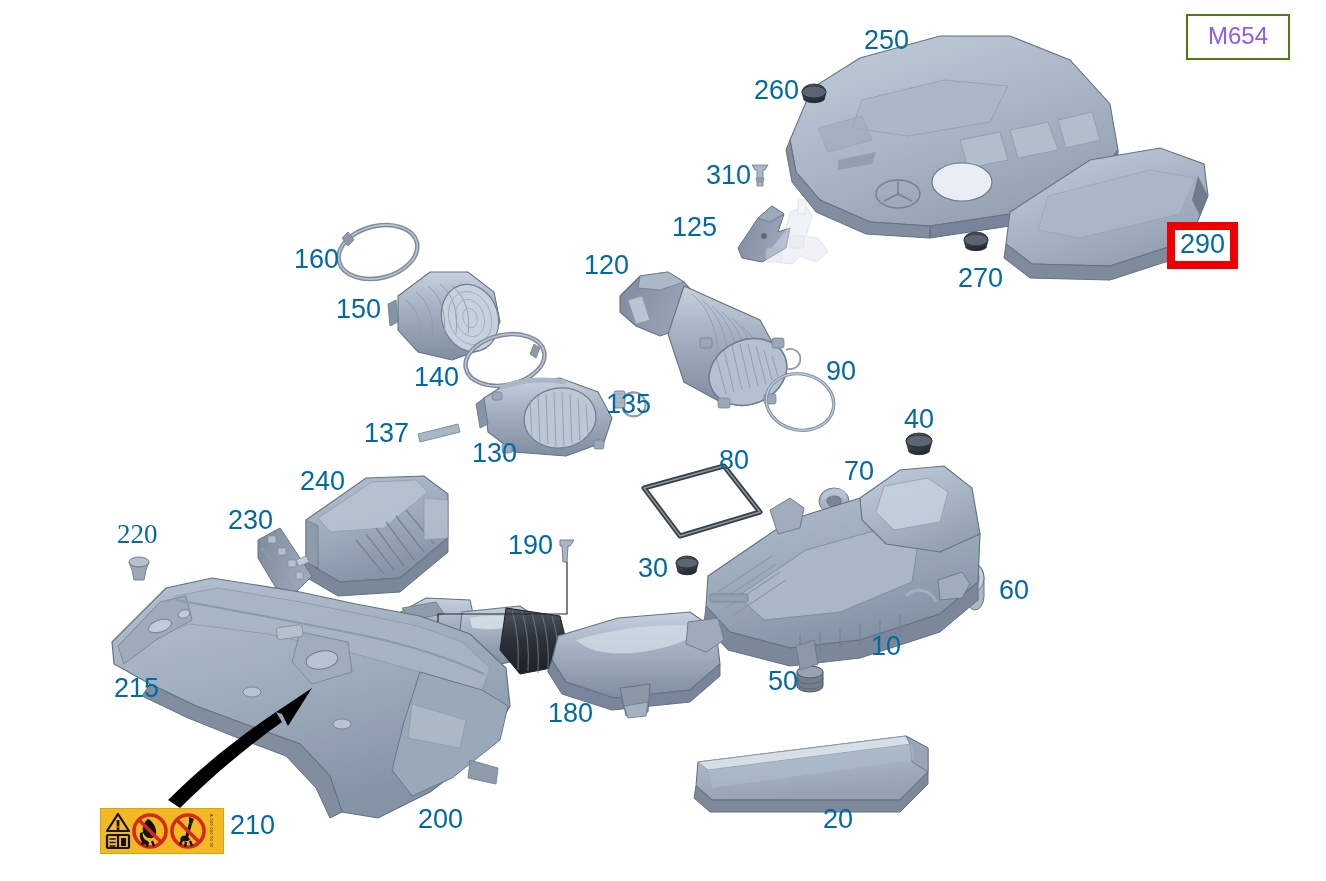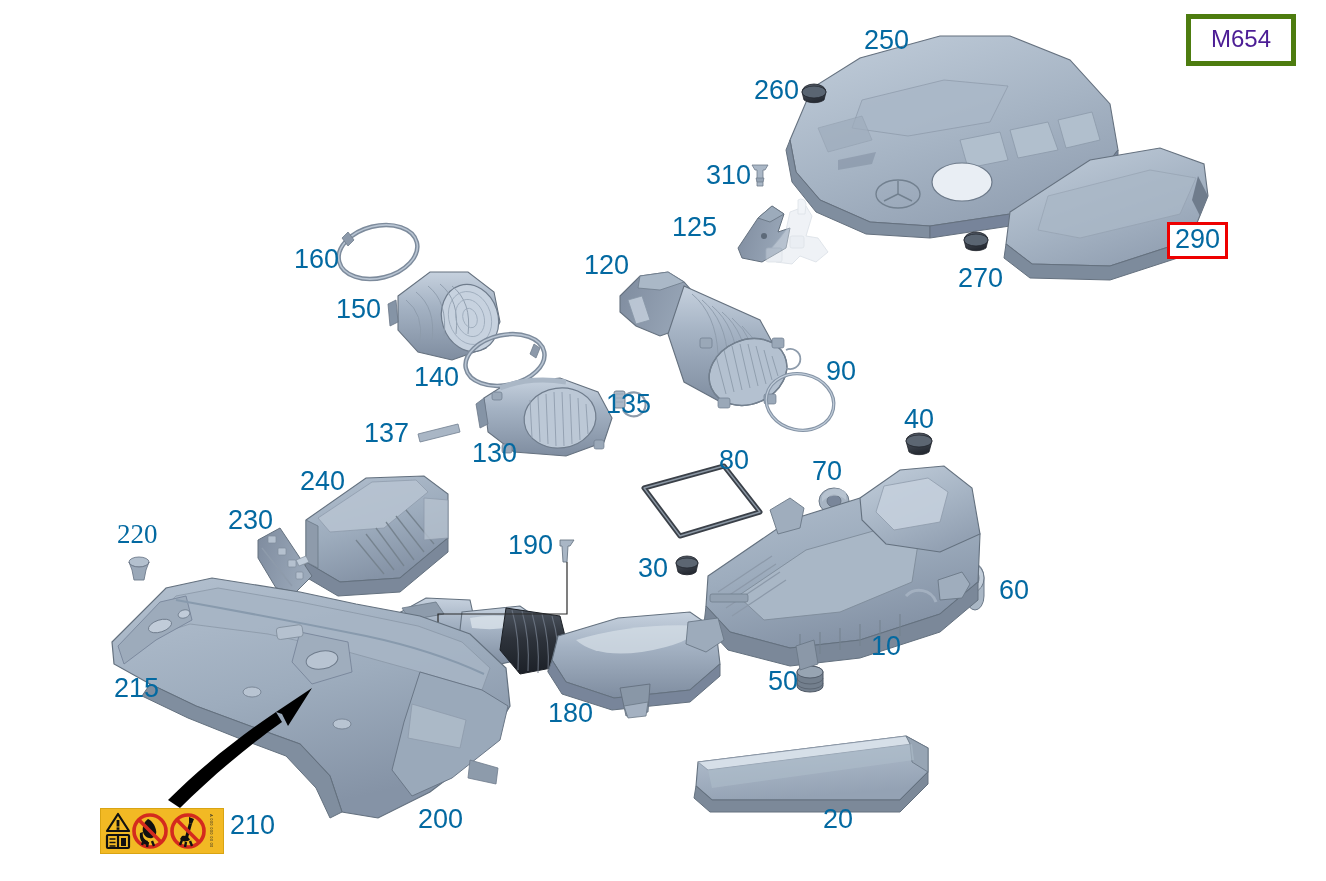--- a/index.html
+++ b/index.html
@@ -17,33 +17,33 @@
     position:absolute;
     font-size:27px;
     font-weight:400;
     color:#0369a1;
     letter-spacing:0px;
     line-height:1;
     white-space:nowrap;
     font-family:"Liberation Sans","DejaVu Sans",sans-serif;
   }
   .callout.hl{
-    border:3px solid #b91c1c;
+    border:8px solid #b91c1c;
     background:#ffffff;
     padding:1px 5px 3px 5px;
     line-height:1;
   }
 
   
   .model-badge{
     position:absolute;
-    border:5px solid #4d7c0f;
+    border:2px solid #4d7c0f;
     background:#ffffff;
     font-size:24px;
-    color:#4c1d95;
+    color:#8b5cf6;
     padding:6px 20px 8px 20px;
     white-space:nowrap;
   }
 
   
   .warn-label{
     position:absolute;
     background:#f2b924;
     border:1px solid #d9a413;
     display:flex;
@@ -518,21 +518,21 @@
       <div class="callout" style="left: 294px; top: 246px;">160</div>
       <div class="callout" style="left: 584px; top: 252px;">120</div>
       <div class="callout" style="left: 336px; top: 296px;">150</div>
       <div class="callout" style="left: 414px; top: 364px;">140</div>
       <div class="callout" style="left: 606px; top: 363px; margin-top: 28px;">135</div>
       <div class="callout" style="left: 826px; top: 358px;">90</div>
       <div class="callout" style="left: 904px; top: 406px;">40</div>
       <div class="callout" style="left: 364px; top: 420px;">137</div>
       <div class="callout" style="left: 472px; top: 440px;">130</div>
       <div class="callout" style="left: 719px; top: 447px;">80</div>
-      <div class="callout" style="left: 812px; top: 458px;">70</div>
+      <div class="callout" style="left: 844px; top: 458px;">70</div>
       <div class="callout" style="left: 300px; top: 468px;">240</div>
       <div class="callout" style="left: 228px; top: 507px;">230</div>
       <div class="callout" style="left: 117px; top: 521px; font-family: Liberation Serif, serif;">220</div>
       <div class="callout" style="left: 508px; top: 532px;">190</div>
       <div class="callout" style="left: 638px; top: 555px;">30</div>
       <div class="callout" style="left: 999px; top: 577px;">60</div>
       <div class="callout" style="left: 871px; top: 633px;">10</div>
       <div class="callout" style="left: 768px; top: 668px;">50</div>
       <div class="callout" style="left: 114px; top: 675px;">215</div>
       <div class="callout" style="left: 548px; top: 700px;">180</div>

